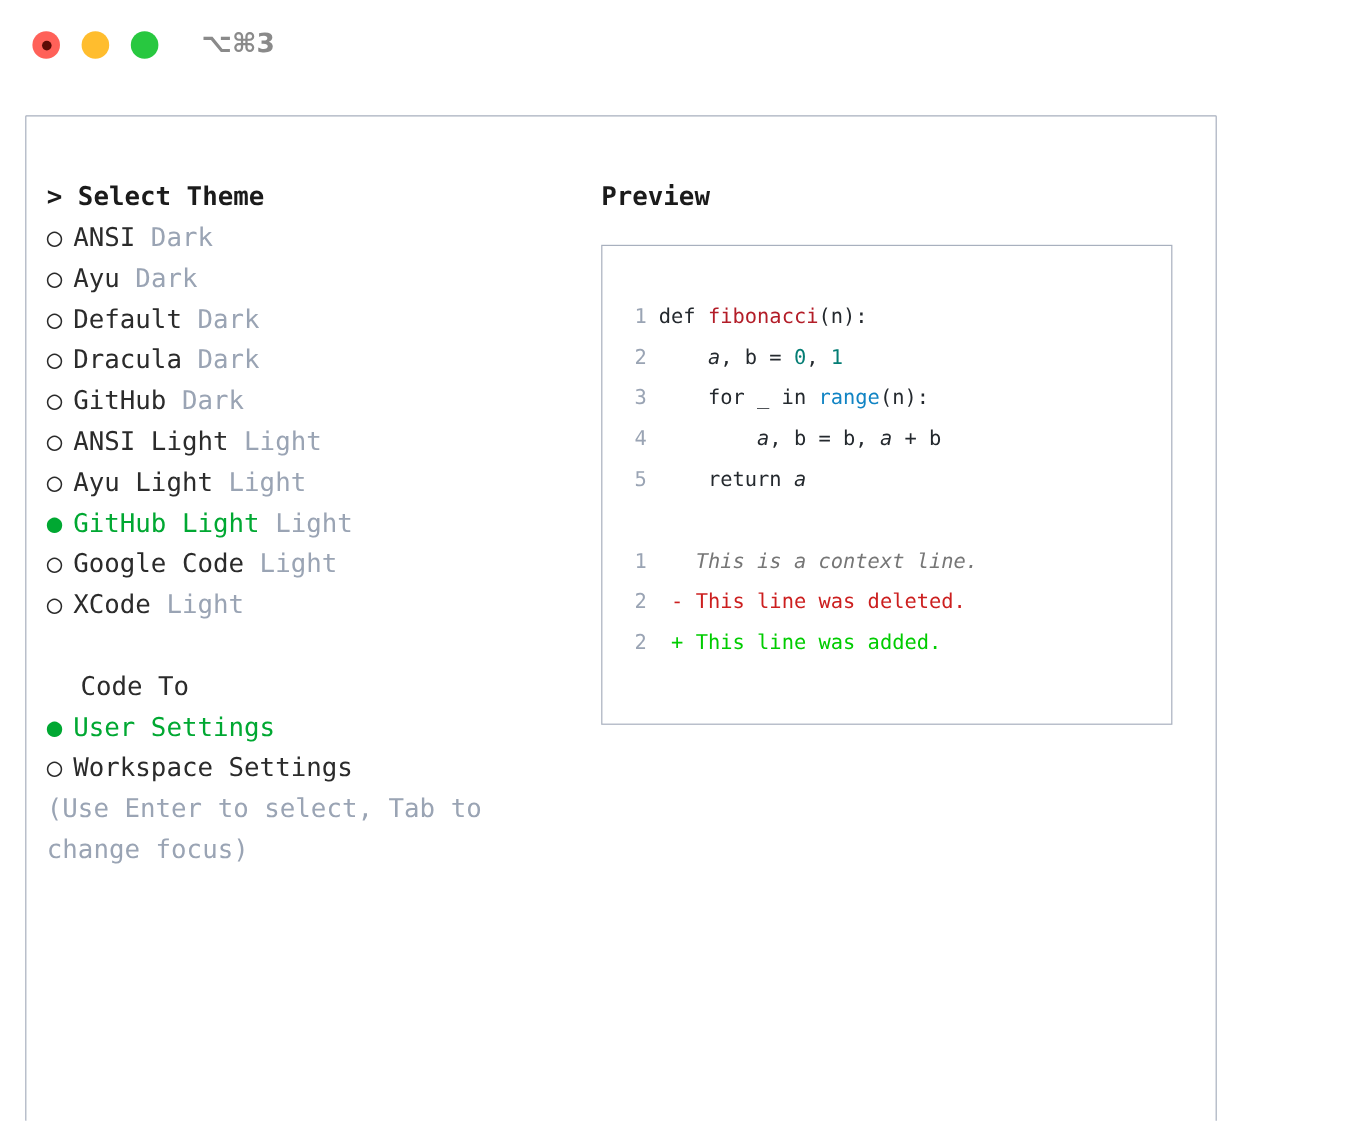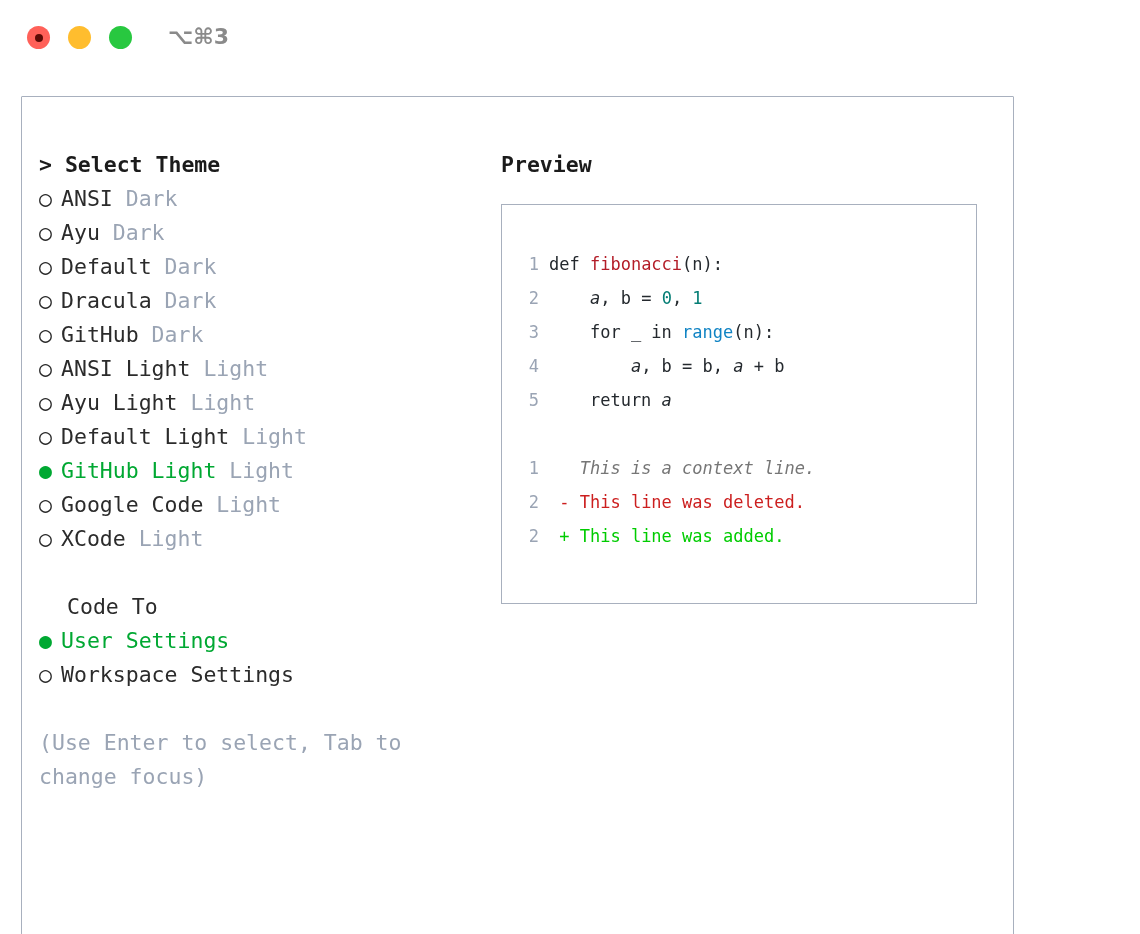--- a/index.html
+++ b/index.html
@@ -128,21 +128,20 @@
 
   .subheading {
     font-size: 21.5px;
     line-height: 34px;
     color: #2b2b2b;
     white-space: pre;
     padding-left: 28px;
   }
 
   .hint {
-    margin-top: 34px;
     font-size: 21.5px;
     line-height: 34px;
     color: #9aa4b4;
     width: 400px;
   }
 
   
   .right-col {
     position: absolute;
     left: 479px;
@@ -211,21 +210,20 @@
         <div class="heading">&gt; Select Theme</div>
 
         <div class="opt-list" id="theme-list">
             <div class="opt"><span class="bullet">○</span><span class="opt-label">ANSI</span><span class="tag"> Dark</span></div>
             <div class="opt"><span class="bullet">○</span><span class="opt-label">Ayu</span><span class="tag"> Dark</span></div>
             <div class="opt"><span class="bullet">○</span><span class="opt-label">Default</span><span class="tag"> Dark</span></div>
             <div class="opt"><span class="bullet">○</span><span class="opt-label">Dracula</span><span class="tag"> Dark</span></div>
             <div class="opt"><span class="bullet">○</span><span class="opt-label">GitHub</span><span class="tag"> Dark</span></div>
             <div class="opt"><span class="bullet">○</span><span class="opt-label">ANSI Light</span><span class="tag"> Light</span></div>
             <div class="opt"><span class="bullet">○</span><span class="opt-label">Ayu Light</span><span class="tag"> Light</span></div>
-            <div class="opt"><span class="bullet">○</span><span class="opt-label">Default Light</span><span class="tag"> Light</span></div>
             <div class="opt selected"><span class="bullet">●</span><span class="opt-label">GitHub Light</span><span class="tag"> Light</span></div>
             <div class="opt"><span class="bullet">○</span><span class="opt-label">Google Code</span><span class="tag"> Light</span></div>
             <div class="opt"><span class="bullet">○</span><span class="opt-label">XCode</span><span class="tag"> Light</span></div>
           </div>
 
         <div class="section-gap"></div>
 
         <div class="subheading">Code To</div>
 
         <div class="opt-list" id="apply-list">

